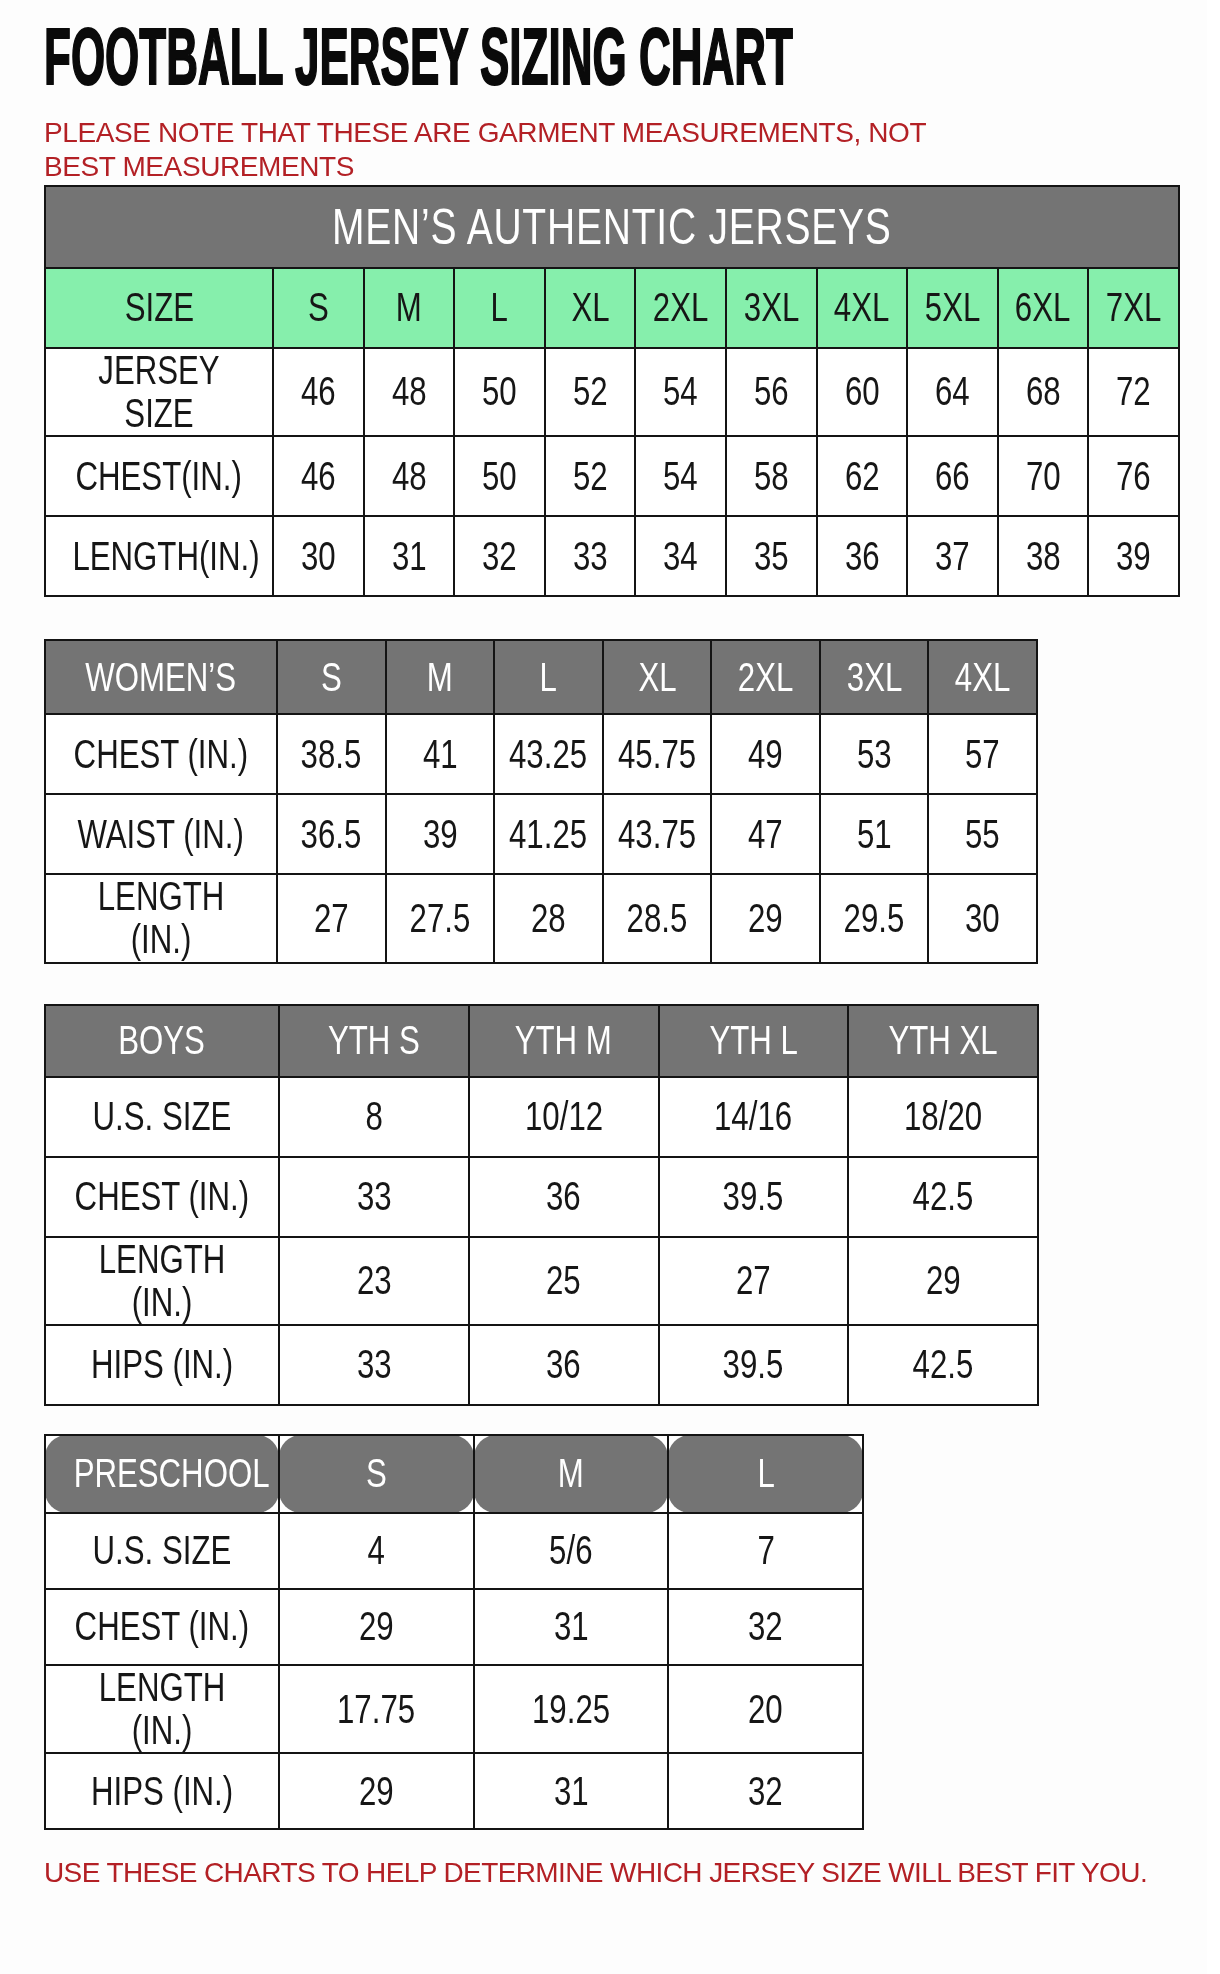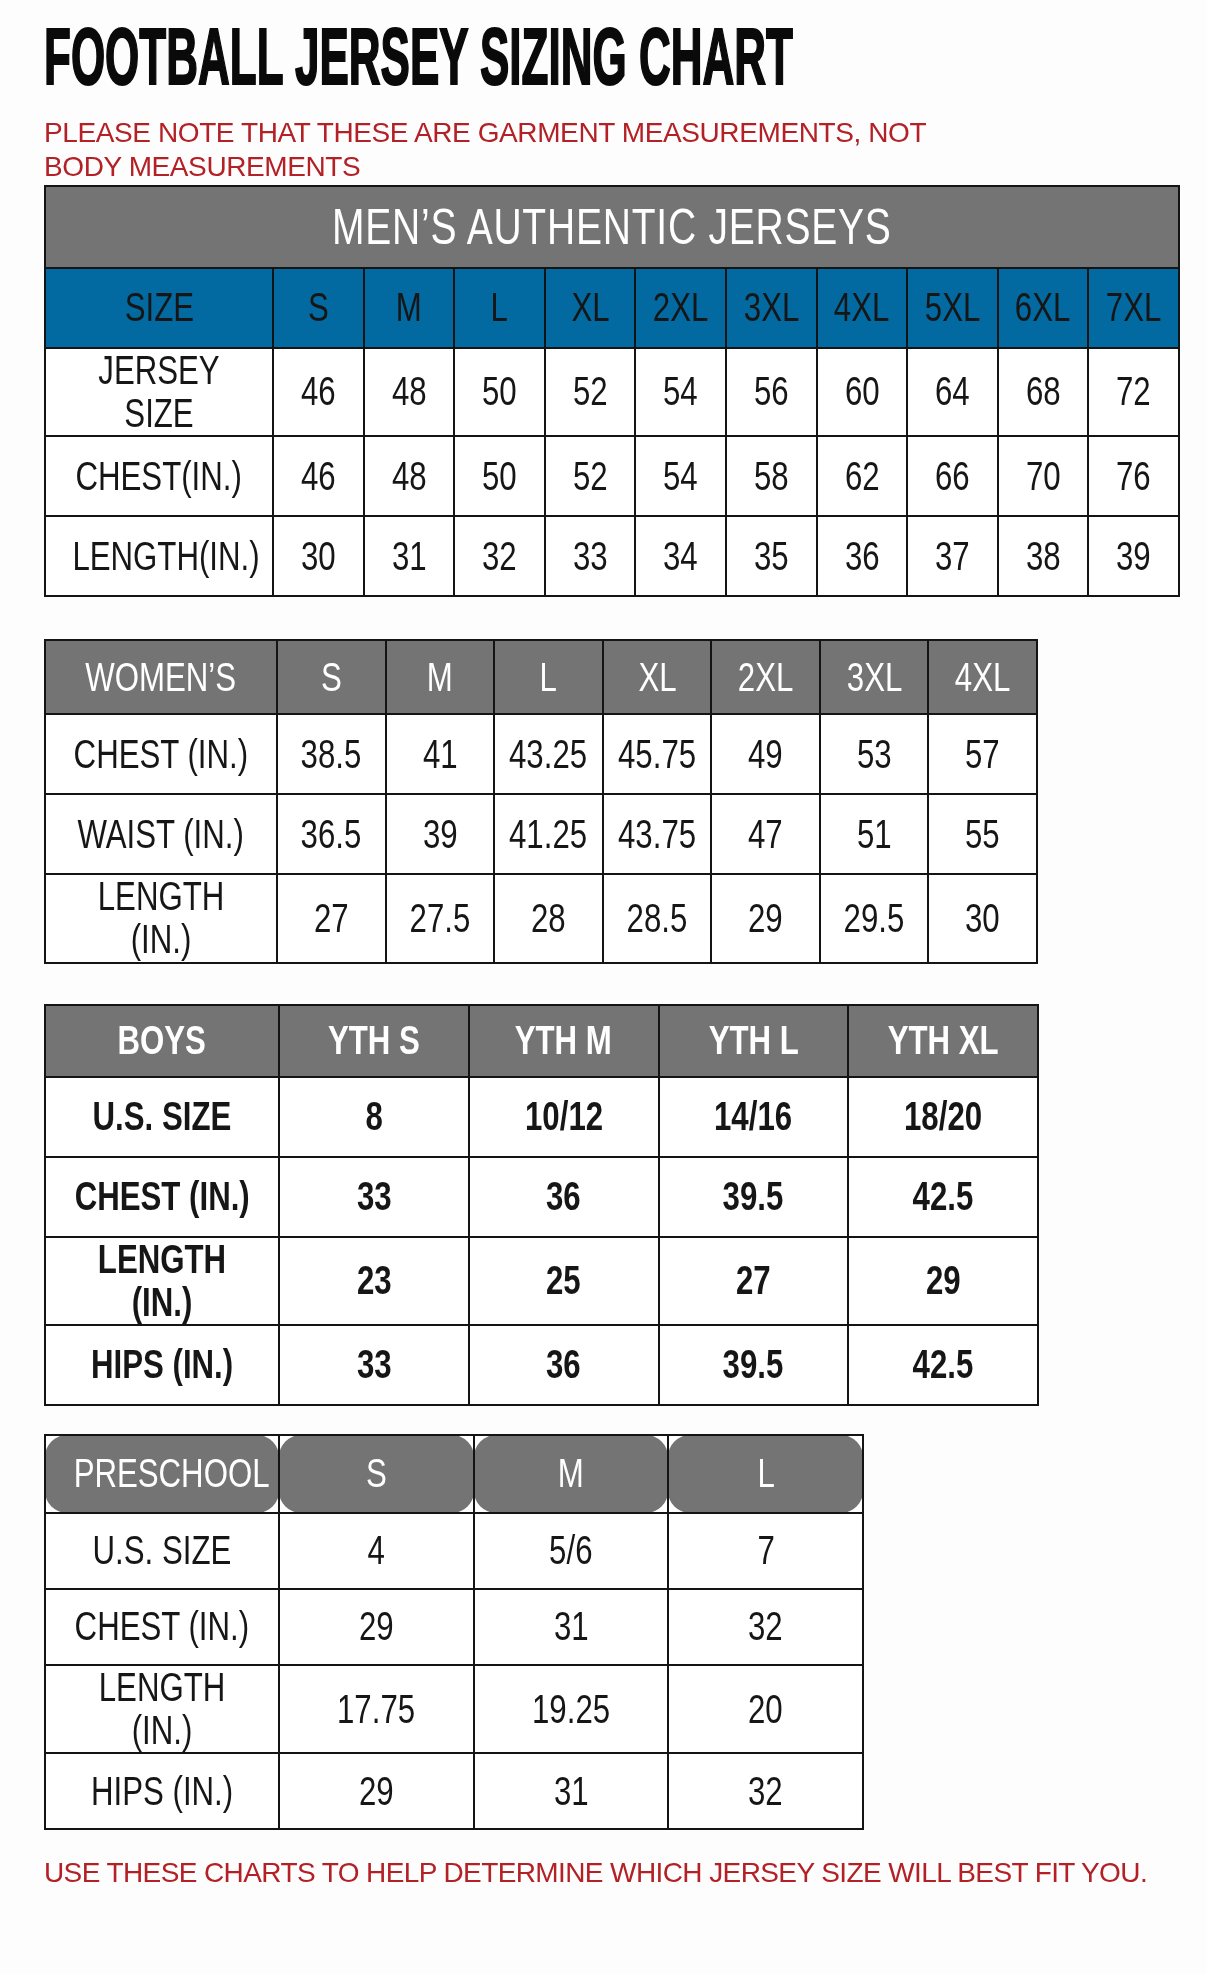--- a/index.html
+++ b/index.html
@@ -60,49 +60,49 @@
     background:var(--gray);color:#fff;height:80px;
     border-bottom-width:3px;
   }
   td.banner-cell .cnd{font-size:50px;letter-spacing:1px;}
   
   td.hcell{
     background:var(--gray);color:#fff;
     border-bottom:5px solid #0d0d0d;
   }
   
-  td.colcell{background:#0369a1;}
+  td.colcell{background:#86efac;}
   
   .tbl-mens{width:1136px;}
   .tbl-mens col.label-col{width:228px;}
   .tbl-mens td{height:78px;}
   .tbl-mens td.banner-cell{height:80px;}
   .tbl-womens{width:994px;}
   .tbl-womens col.label-col{width:232px;}
   .tbl-womens td{height:78px;text-align:center;}
   .tbl-womens td.hcell{height:72px;}
   .tbl-boys{width:995px;}
   .tbl-boys col.label-col{width:234px;}
-  .tbl-boys td{height:78px;font-weight:bold;}
+  .tbl-boys td{height:78px;}
   .tbl-boys td.hcell{height:70px;}
   .tbl-preschool{width:820px;}
   .tbl-preschool col.label-col{width:234px;}
   .tbl-preschool td{height:74px;}
   .tbl-preschool td.hcell{height:76px;border-radius:22px;}
 </style>
 </head>
 <body>
 
 <div class="page">
 
   <h1 class="title">
       <span class="squeeze">FOOTBALL JERSEY SIZING CHART</span>
     </h1>
 
-  <p class="note">PLEASE NOTE THAT THESE ARE GARMENT MEASUREMENTS, NOT BODY MEASUREMENTS</p>
+  <p class="note">PLEASE NOTE THAT THESE ARE GARMENT MEASUREMENTS, NOT BEST MEASUREMENTS</p>
 
   <div class="tbl-wrap mens">
       <table class="sz tbl-mens">
         <colgroup>
           <col class="label-col">
           <col>
           <col>
           <col>
           <col>
           <col>

